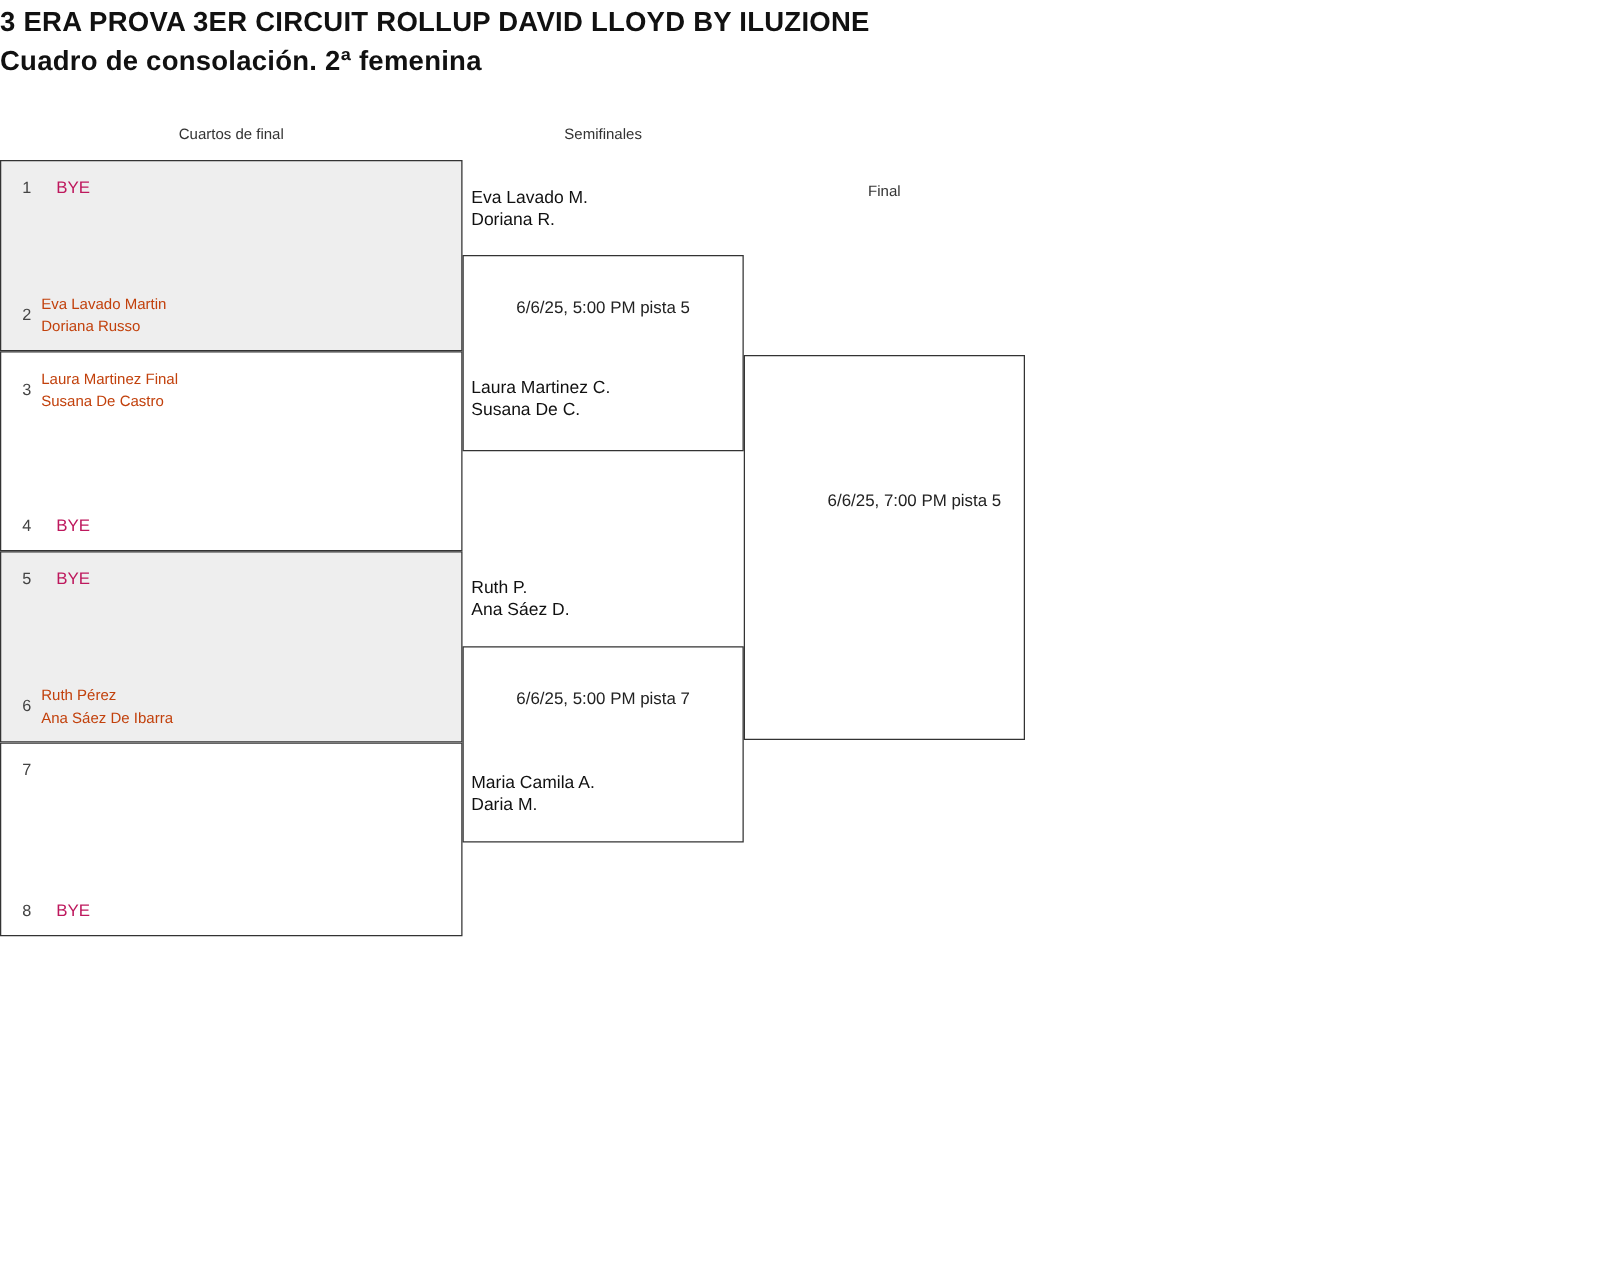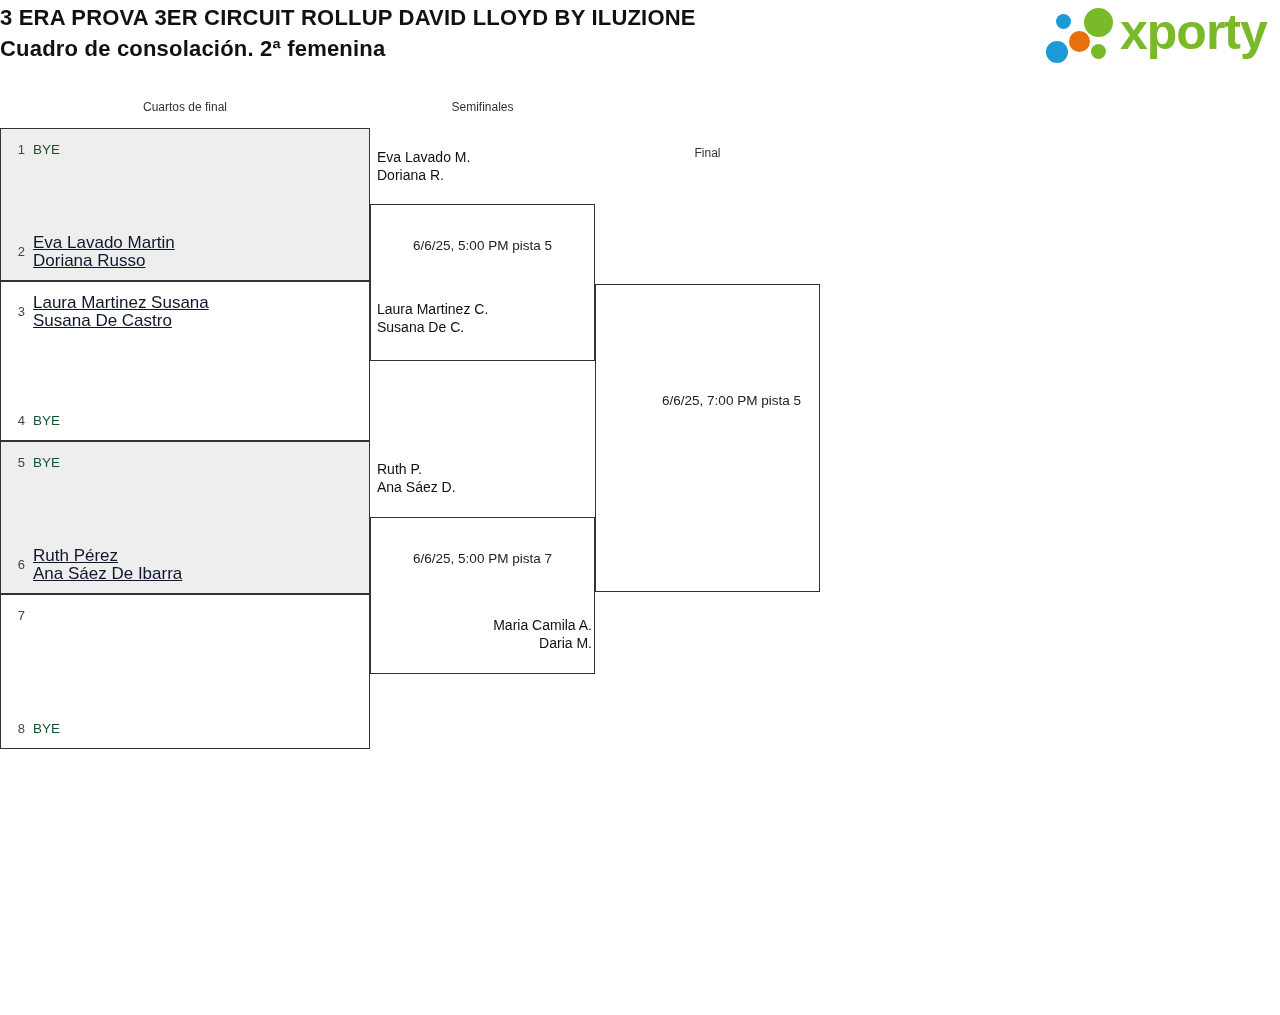--- a/index.html
+++ b/index.html
@@ -62,23 +62,23 @@
   .qf-4 { top: 594px; height: 155px; }
 
   
   .slot { position: absolute; left: 0; width: 368px; display: flex; align-items: center; }
   .slot-top    { top: 12px; }
   .slot-bottom { bottom: 10px; }
   .seed {
     width: 24px; text-align: right; flex: 0 0 24px;
     font-size: 13px; color: #444444; line-height: 18px;
   }
-  .names { margin-left: 8px; font-size: 17px; line-height: 18px; color: #0f172a; text-decoration: underline; }
+  .names { margin-left: 8px; font-size: 12px; line-height: 18px; color: #c2410c; }
   .names .n { display: block; white-space: nowrap; }
-  .bye { font-size: 13.5px; line-height: 18px; color: #14532d; margin-left: 8px; }
+  .bye { font-size: 13.5px; line-height: 18px; color: #be185d; margin-left: 20px; }
 
   
   .sf-box {
     position: absolute; left: 370px; width: 225px;
     border: 1px solid #333333; background: transparent;
   }
   .sf-1 { top: 204px; height: 157px; padding-left: 28px; }
   .sf-2 { top: 517px; height: 157px; }
   .sf-time {
     position: absolute; left: 0; top: 32px; width: 223px;
@@ -87,21 +87,21 @@
 
   
   .sf-label {
     position: absolute; left: 377px; width: 215px;
     font-size: 14px; line-height: 18px; color: #111111;
   }
   .sf-label .n { display: block; white-space: nowrap; }
   .sfl-1 { top: 148px; }
   .sfl-2 { top: 300px; }
   .sfl-3 { top: 460px; }
-  .sfl-4 { top: 616px; text-align: right; }
+  .sfl-4 { top: 616px; }
 
   
   .fin-box {
     position: absolute; left: 595px; top: 284px; width: 225px; height: 308px;
     border: 1px solid #333333; background: transparent;
   }
   .fin-time {
     position: absolute; left: 595px; top: 392px; width: 225px;
     text-align: center; font-size: 13.5px; color: #222222; line-height: 18px; margin-left: 24px;
   }
@@ -110,30 +110,20 @@
 <body>
 
 <div id="root">
 
   <div class="header">
     <div class="title-block">
       <div class="title-line">3 ERA PROVA 3ER CIRCUIT ROLLUP DAVID LLOYD BY ILUZIONE</div>
       <div class="title-line">Cuadro de consolación. 2ª femenina</div>
     </div>
 
-    <div class="logo">
-      <div class="logo-dots">
-        <span class="dot dot-green-big"></span>
-        <span class="dot dot-blue-small"></span>
-        <span class="dot dot-orange"></span>
-        <span class="dot dot-blue-big"></span>
-        <span class="dot dot-green-small"></span>
-      </div>
-      <div class="logo-word">xporty</div>
-    </div>
   </div>
 
   <div class="round-header rh-qf">Cuartos de final</div>
   <div class="round-header rh-sf">Semifinales</div>
   <div class="round-header rh-fin">Final</div>
 
   <div class="bracket">
 
     <div class="qf-box shaded qf-1">
       <div class="slot slot-top">
@@ -146,21 +136,21 @@
           <span class="n">Eva Lavado Martin</span>
           <span class="n">Doriana Russo</span>
         </span>
       </div>
     </div>
 
     <div class="qf-box plain qf-2">
       <div class="slot slot-top">
         <span class="seed">3</span>
         <span class="names">
-          <span class="n">Laura Martinez Susana</span>
+          <span class="n">Laura Martinez Final</span>
           <span class="n">Susana De Castro</span>
         </span>
       </div>
       <div class="slot slot-bottom">
         <span class="seed">4</span>
         <span class="bye">BYE</span>
       </div>
     </div>
 
     <div class="qf-box shaded qf-3">

